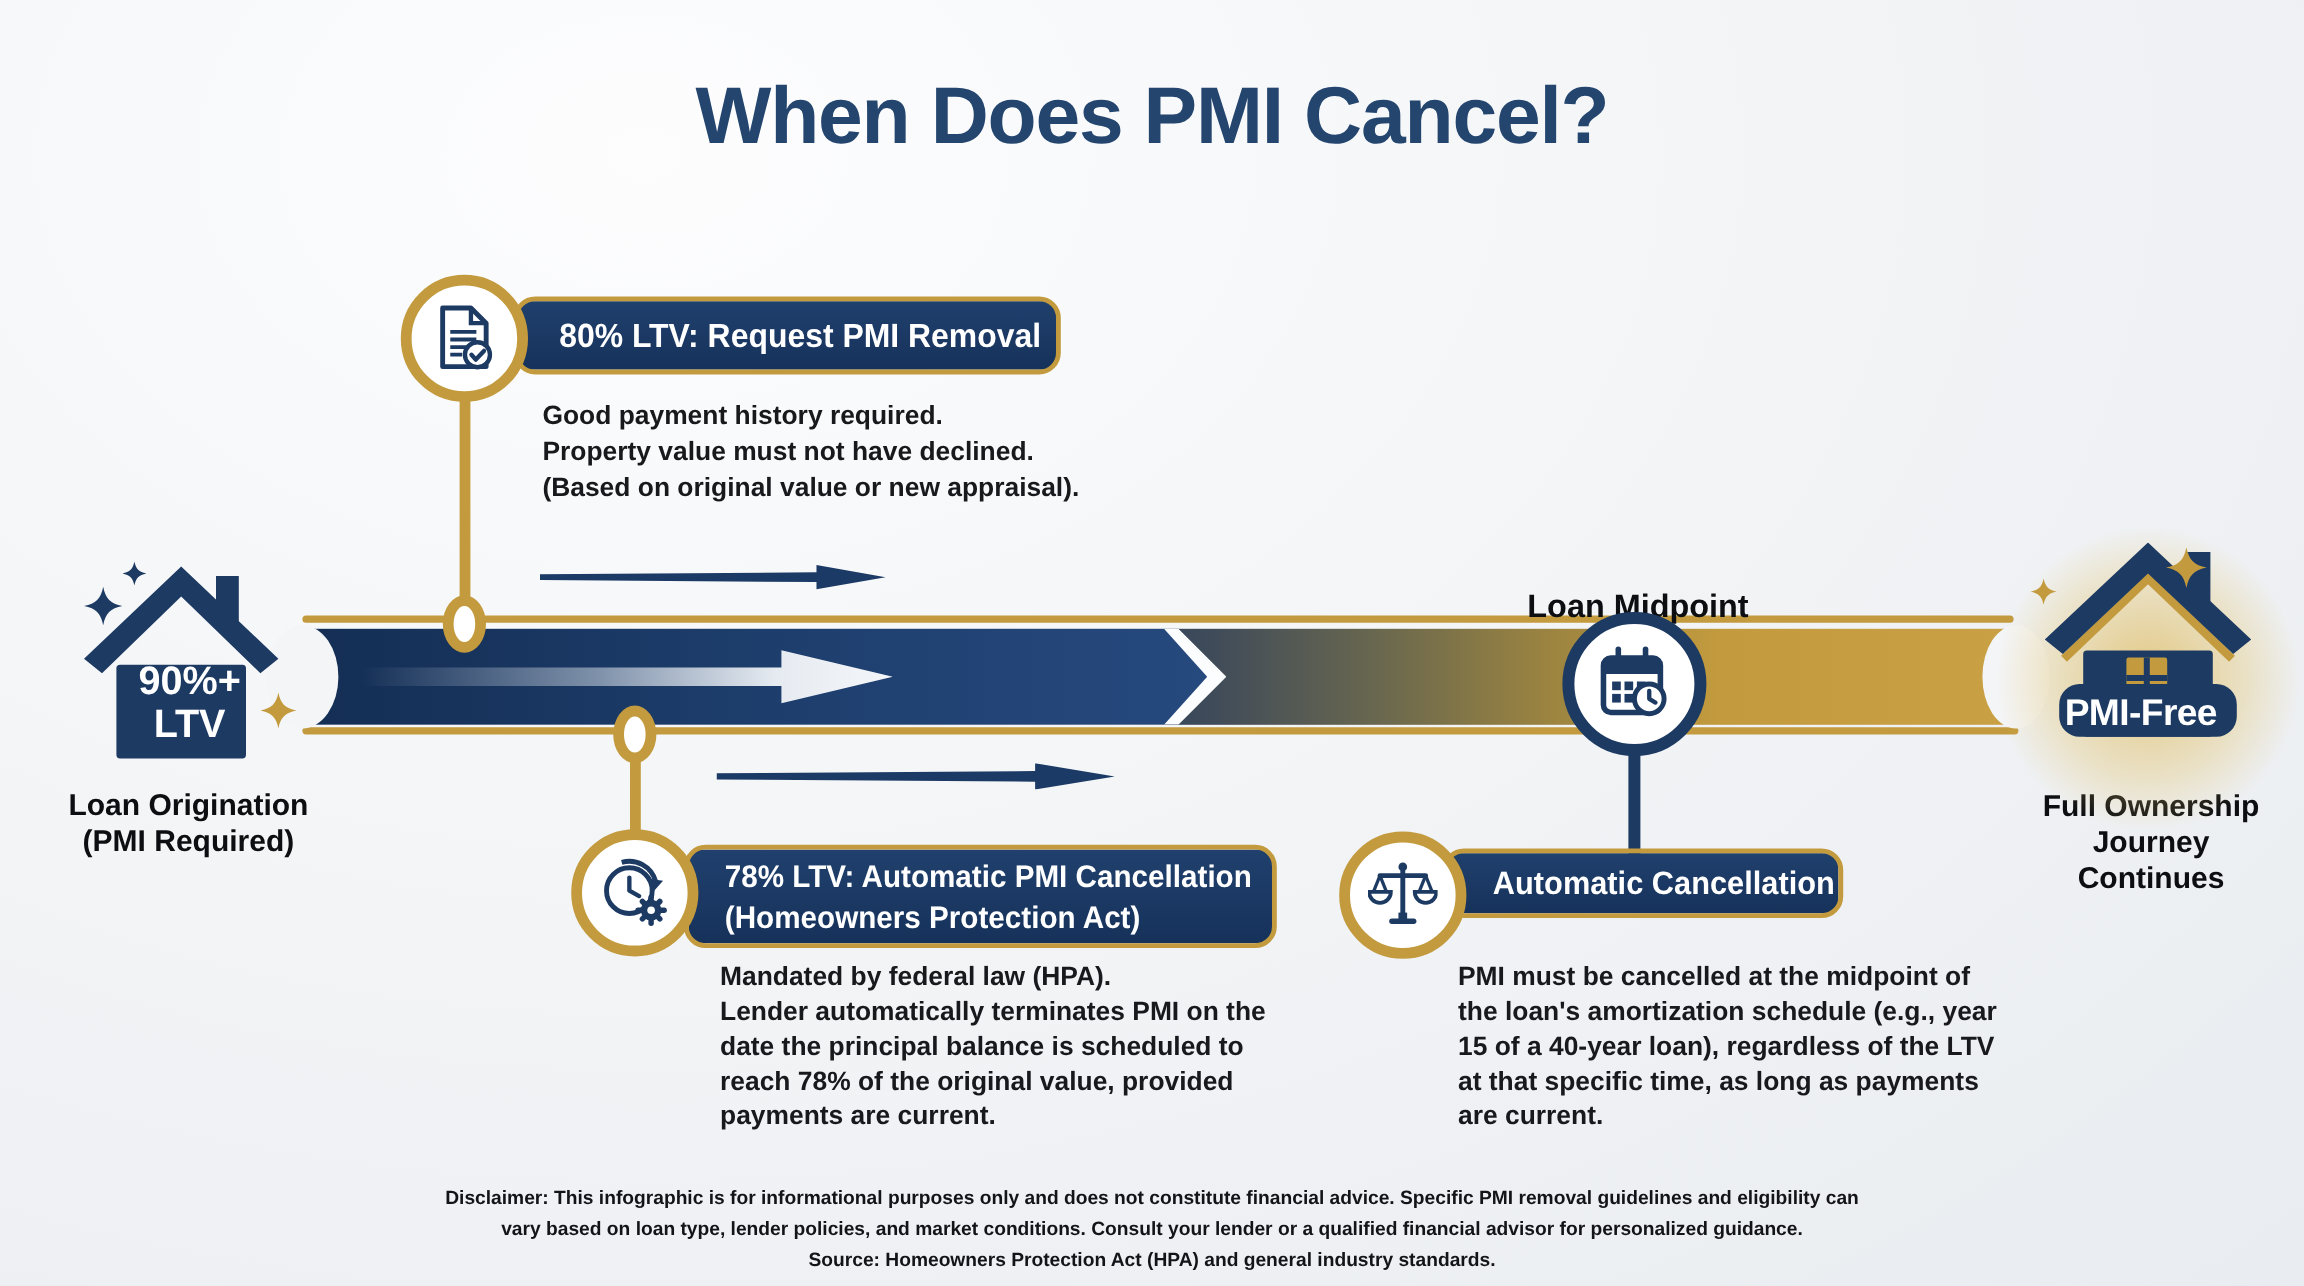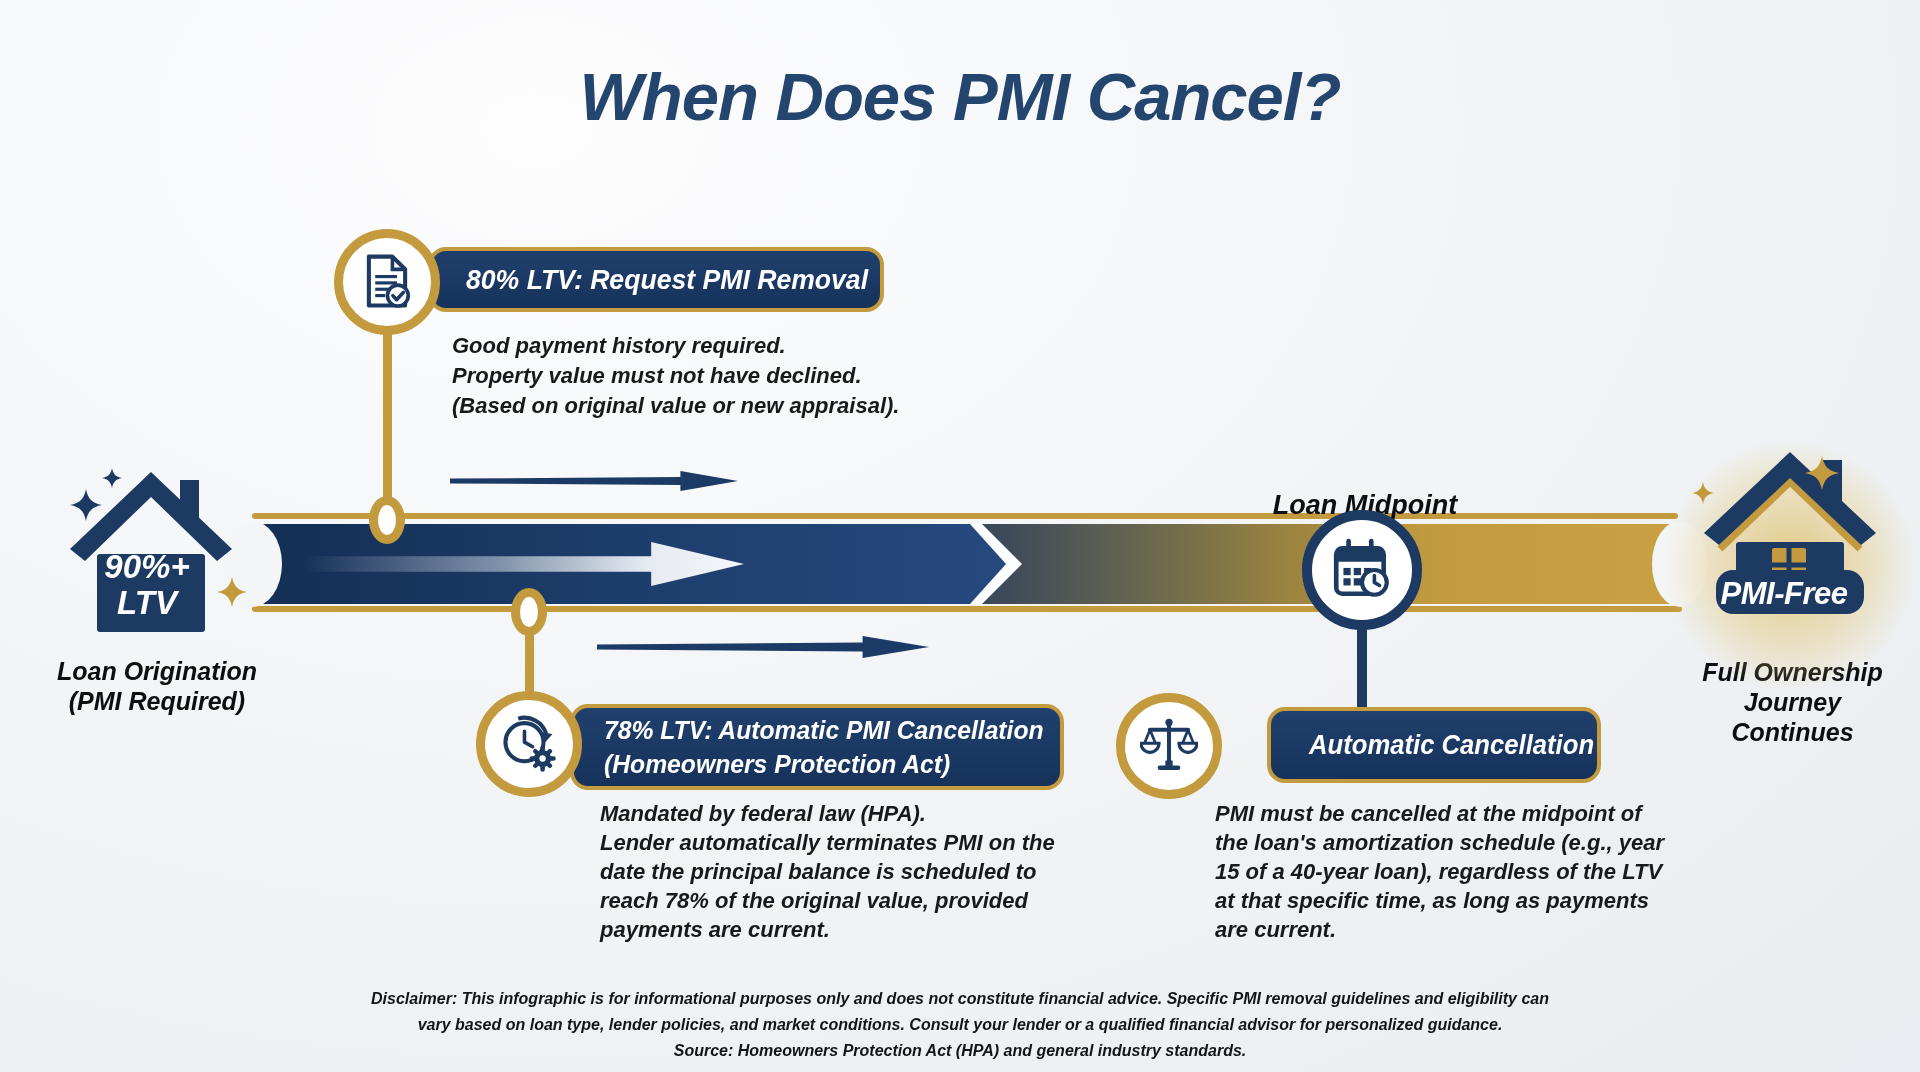--- a/index.html
+++ b/index.html
@@ -1,20 +1,19 @@
 <!DOCTYPE html>
 <html><head>
 <meta charset="utf-8">
 <style>
   html,body{margin:0;padding:0;background:#e8eaee;}
   .stage{
     position:relative;width:1920px;height:1072px;overflow:hidden;
     font-family:"Liberation Sans",sans-serif;
     background:radial-gradient(ellipse at 28% 12%, #fdfdfe 0%, #f2f4f6 50%, #e9ecf0 100%);
-    font-style:italic;
   }
   .abs{position:absolute;}
   
   .title{left:0;right:0;top:58px;text-align:center;font-size:67px;font-weight:700;
     color:#23456e;letter-spacing:-1px;}
   
   .gold-line{background:#c39b3e;height:6px;border-radius:3px;z-index:1;}
   .gl-top{left:252px;top:513px;width:1426px;}
   .gl-bottom{left:252px;top:606px;width:1430px;}
   .bar-gradient{left:260px;top:524px;width:1414px;height:80px;z-index:1;
@@ -54,33 +53,33 @@
   .mc78{left:476px;top:691px;width:106px;height:106px;}
   .mcmid{left:1302px;top:510px;width:120px;height:120px;}
   .mcscales{left:1116px;top:693px;width:106px;height:106px;}
   
   .badge{background:linear-gradient(180deg,#20406d 0%,#16325b 100%);
     border:4px solid #c39b3e;border-radius:18px;box-sizing:border-box;z-index:5;
     display:flex;flex-direction:column;justify-content:center;color:#fff;font-weight:700;}
   .badge span{display:inline-block;transform:scaleX(.95);transform-origin:left center;white-space:nowrap;}
   .b80{left:428px;top:247px;width:456px;height:65px;padding-left:34px;font-size:28px;}
   .b78{left:570px;top:704px;width:494px;height:86px;padding-left:30px;font-size:26px;line-height:34px;}
-  .bmid{left:1267px;top:707px;width:334px;height:76px;padding-left:38px;font-size:27px;}
+  .bmid{left:1202px;top:707px;width:334px;height:58px;padding-left:38px;font-size:27px;}
   
   .details{color:#17191c;font-size:22px;font-weight:600;line-height:29px;z-index:3;}
   .d80{left:452px;top:331px;}.d80 div{margin-bottom:1px;}
   .d78{left:600px;top:799px;width:470px;}
   .dmid{left:1215px;top:799px;width:452px;}
   .mid-label{left:1235px;top:466px;width:260px;text-align:center;font-size:27px;
     font-weight:700;color:#0c0e11;z-index:3;margin-top:24px;}
   
   .house-svg{z-index:6;}
   .glow{left:1662px;top:438px;width:256px;height:256px;border-radius:50%;z-index:5;
     background:radial-gradient(circle,rgba(222,186,92,.75) 0%,rgba(226,195,110,.35) 45%,rgba(238,240,243,0) 70%);}
-  .house-value{left:92px;top:549px;width:110px;text-align:center;color:#fff;
+  .house-value{left:103px;top:549px;width:110px;text-align:center;color:#fff;
     font-size:33px;font-weight:700;line-height:36px;z-index:8;}
   .pmifree-label{left:1716px;top:574px;width:136px;text-align:center;color:#fff;
     font-size:31px;font-weight:700;line-height:40px;z-index:8;letter-spacing:-.5px;}
   .caption{font-size:25px;font-weight:700;line-height:30px;color:#0c0e11;
     text-align:center;z-index:3;}
   .cap-origin{left:47px;top:656px;width:220px;}
   .cap-dest{left:1680px;top:657px;width:225px;}
   .sparkle{z-index:8;}
   
   .footer{left:0;right:0;top:986px;text-align:center;color:#131418;font-size:16px;

